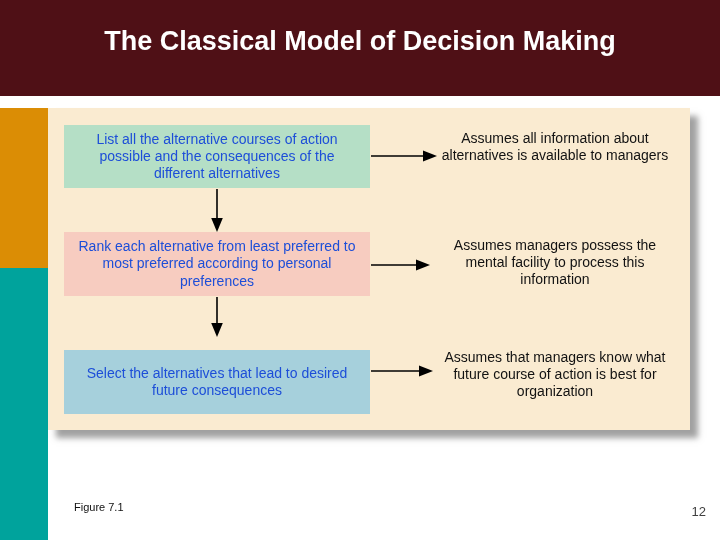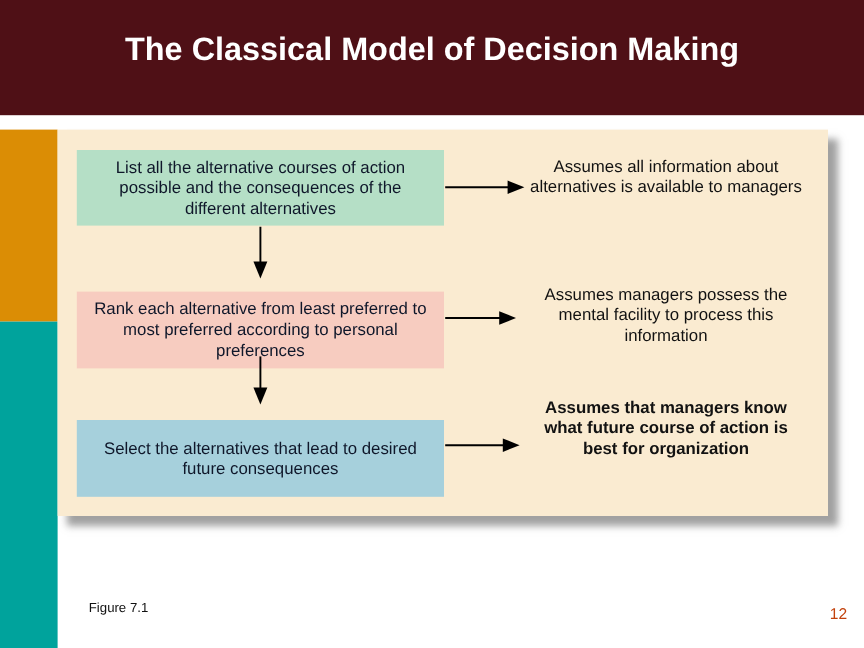--- a/index.html
+++ b/index.html
@@ -21,39 +21,39 @@
   .bar-teal{
     position:absolute;left:0;top:268px;width:48px;height:272px;background:#00A39C;
   }
   .panel{
     position:absolute;left:48px;top:108px;width:642px;height:322px;
     background:#FAEBD1;box-shadow:8px 8px 6px rgba(110,110,110,0.65);
   }
   .step-box{
     position:absolute;left:16px;width:306px;
     display:flex;align-items:center;justify-content:center;
-    text-align:center;color:#0f172a;font-size:14px;line-height:1.22;
+    text-align:center;color:#1d4ed8;font-size:14px;line-height:1.22;
     padding:2px 10px;box-sizing:border-box;
   }
   .box-1{top:17px;height:63px;background:#B5DFC6;}
-  .box-2{top:124px;height:64px;background:#F7CCC0;margin-top:11px;}
+  .box-2{top:124px;height:64px;background:#F7CCC0;}
   .box-3{top:230px;height:64px;background:#A6D0DC;margin-top:12px;}
   .assumption{
     position:absolute;left:392px;width:230px;
     text-align:center;color:#121212;font-size:14px;line-height:1.22;
   }
   .assume-1{top:22px;}
   .assume-2{top:129px;}
-  .assume-3{top:223px;font-weight:bold;}
+  .assume-3{top:241px;}
   .arrows{position:absolute;left:0;top:0;width:642px;height:322px;pointer-events:none;}
   .figure-label{
     position:absolute;left:74px;top:501px;font-size:11px;font-weight:normal;color:#111111;
   }
   .page-number{
-    position:absolute;right:14px;top:504px;font-size:13px;color:#c2410c;
+    position:absolute;right:14px;top:504px;font-size:13px;color:#404040;
   }
 </style>
 </head>
 <body>
 
 <div class="header">
   <div class="title">The Classical Model of Decision Making</div>
 </div>
 
 <div class="bar-orange"></div>

